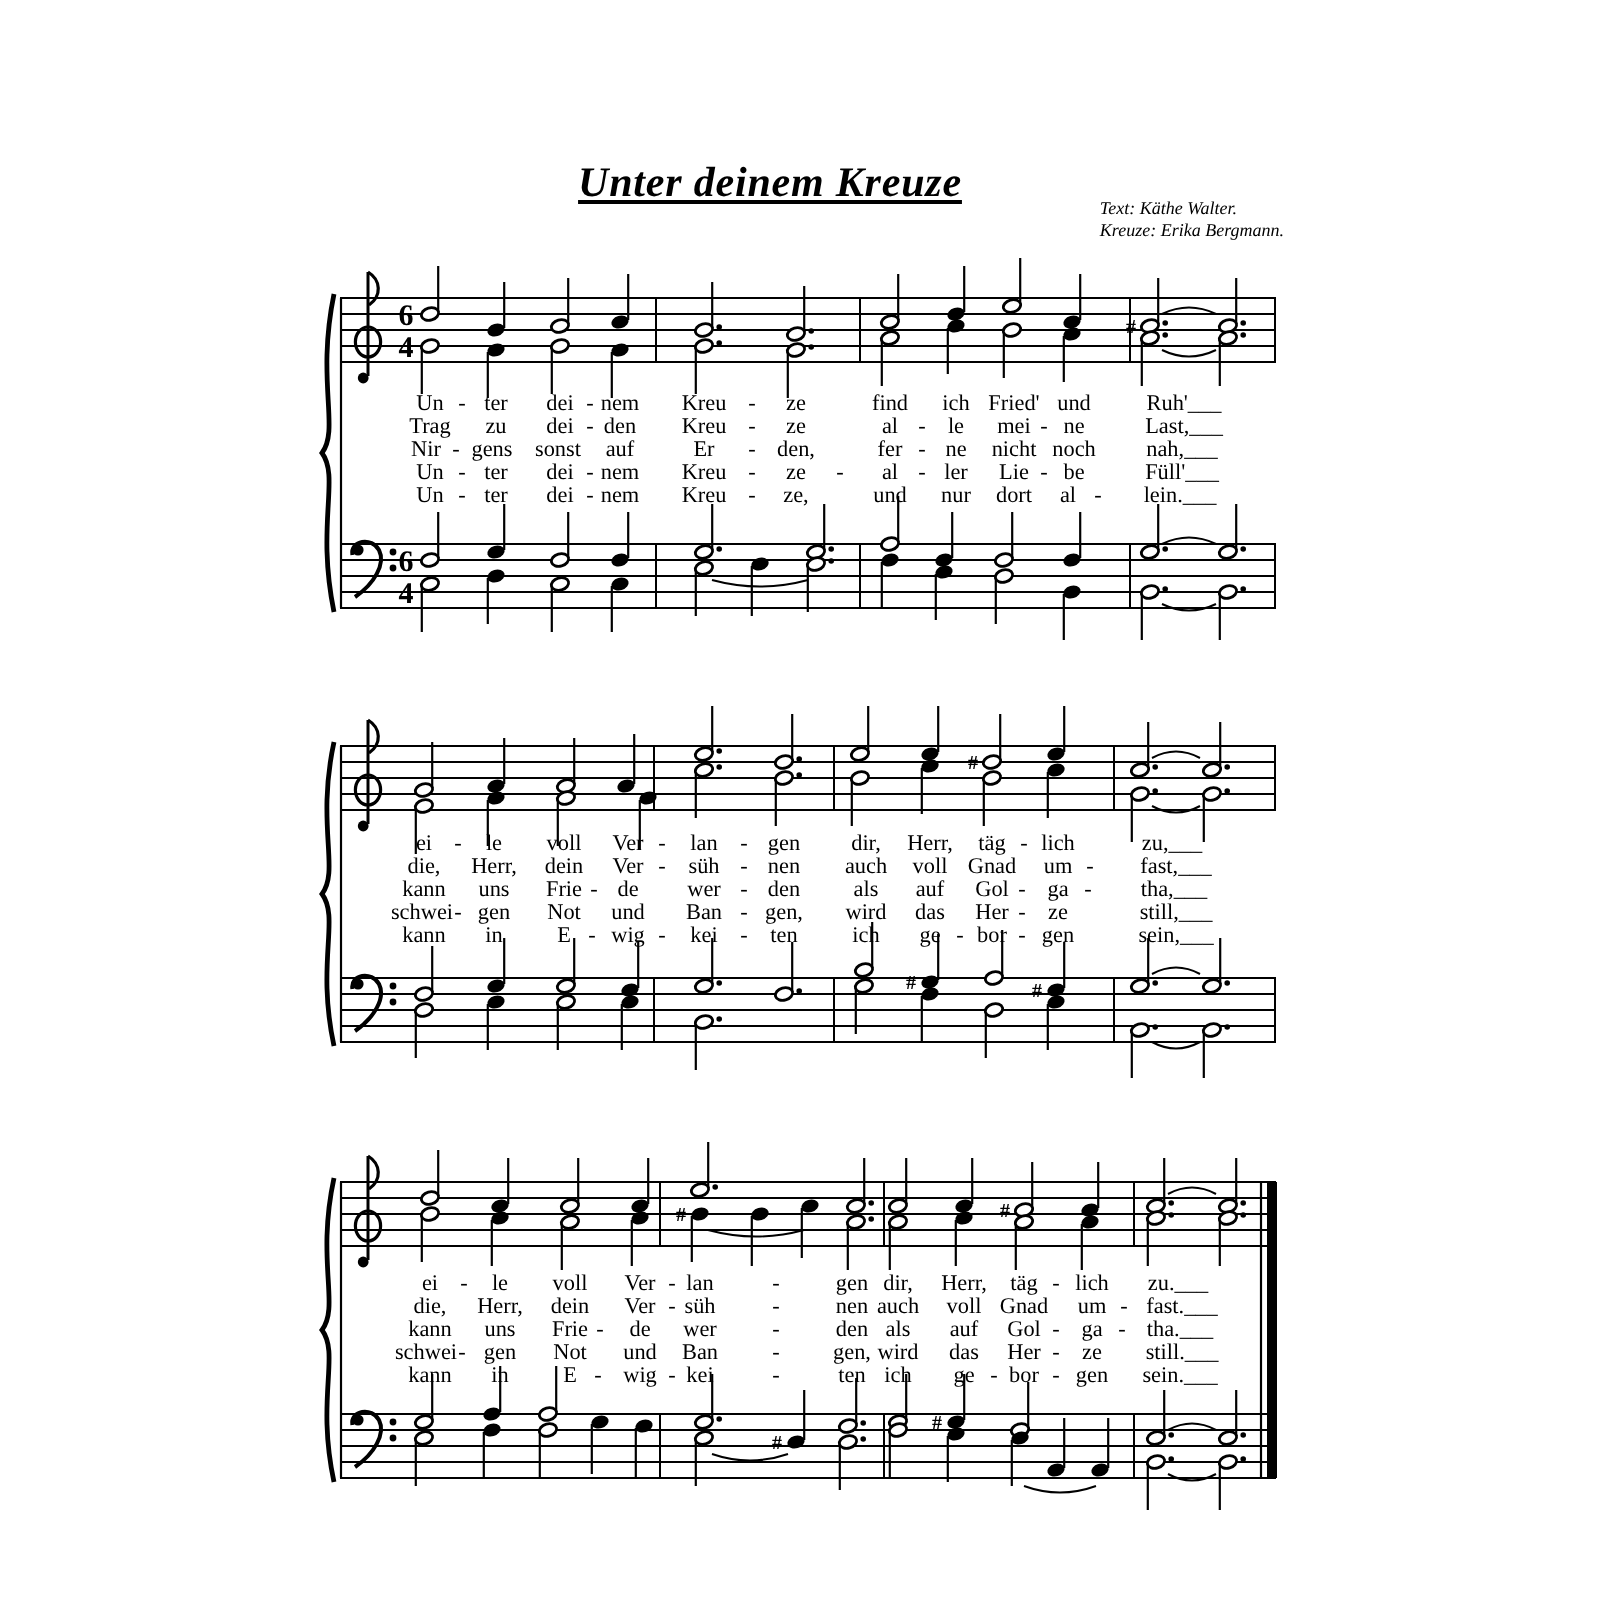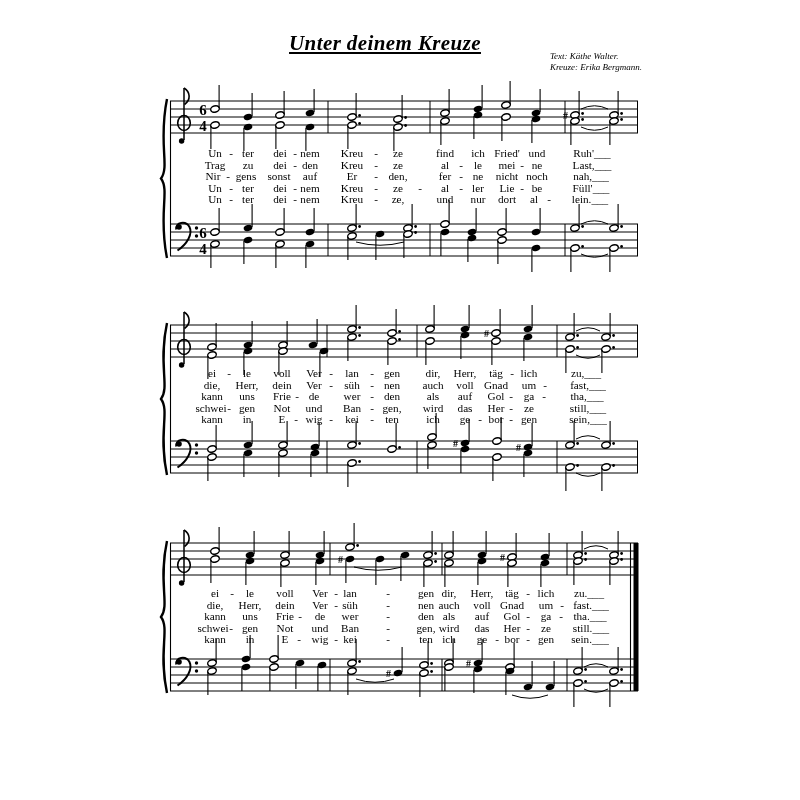--- a/index.html
+++ b/index.html
@@ -1,20 +1,20 @@
 <!DOCTYPE html>
 <html><head>
 <meta charset="utf-8">
 <style>
   html,body{margin:0;padding:0;}
   body{
     width:800px;height:800px;position:relative;background:#ffffff;
     font-family:"Liberation Serif","DejaVu Serif",serif;overflow:hidden;
   }
-  .sheet{position:absolute;inset:0;background:#ffffff;}
+  .sheet{position:absolute;inset:0;background:#ffffff;margin-top:48px;}
   .song-title{
     position:absolute;top:31px;left:35px;width:700px;margin:0;
     text-align:center;font-size:21px;font-weight:bold;font-style:italic;
     text-decoration:underline;letter-spacing:0.4px;color:#000;
   }
   .credits{
     position:absolute;top:51px;right:158px;
     font-size:9px;line-height:10.5px;color:#000;font-style:italic;
   }
   #score-svg{position:absolute;top:0;left:0;}

